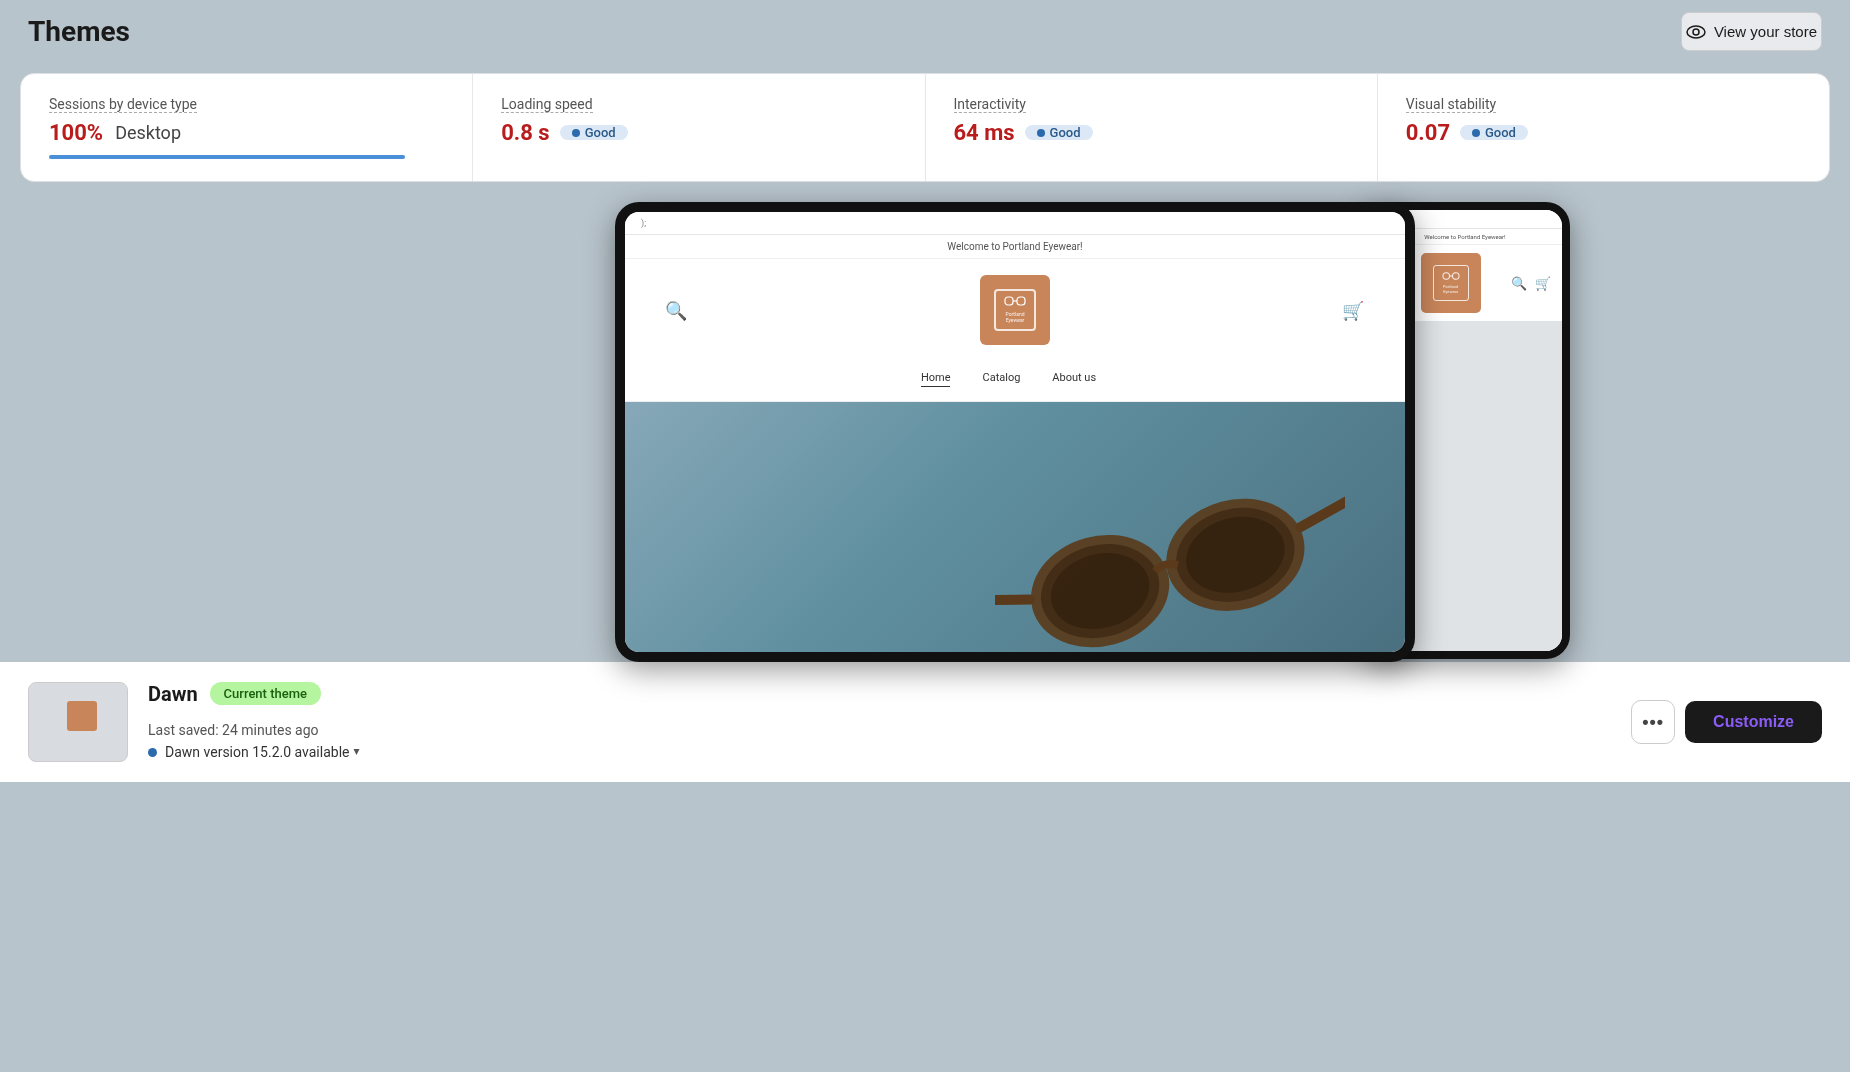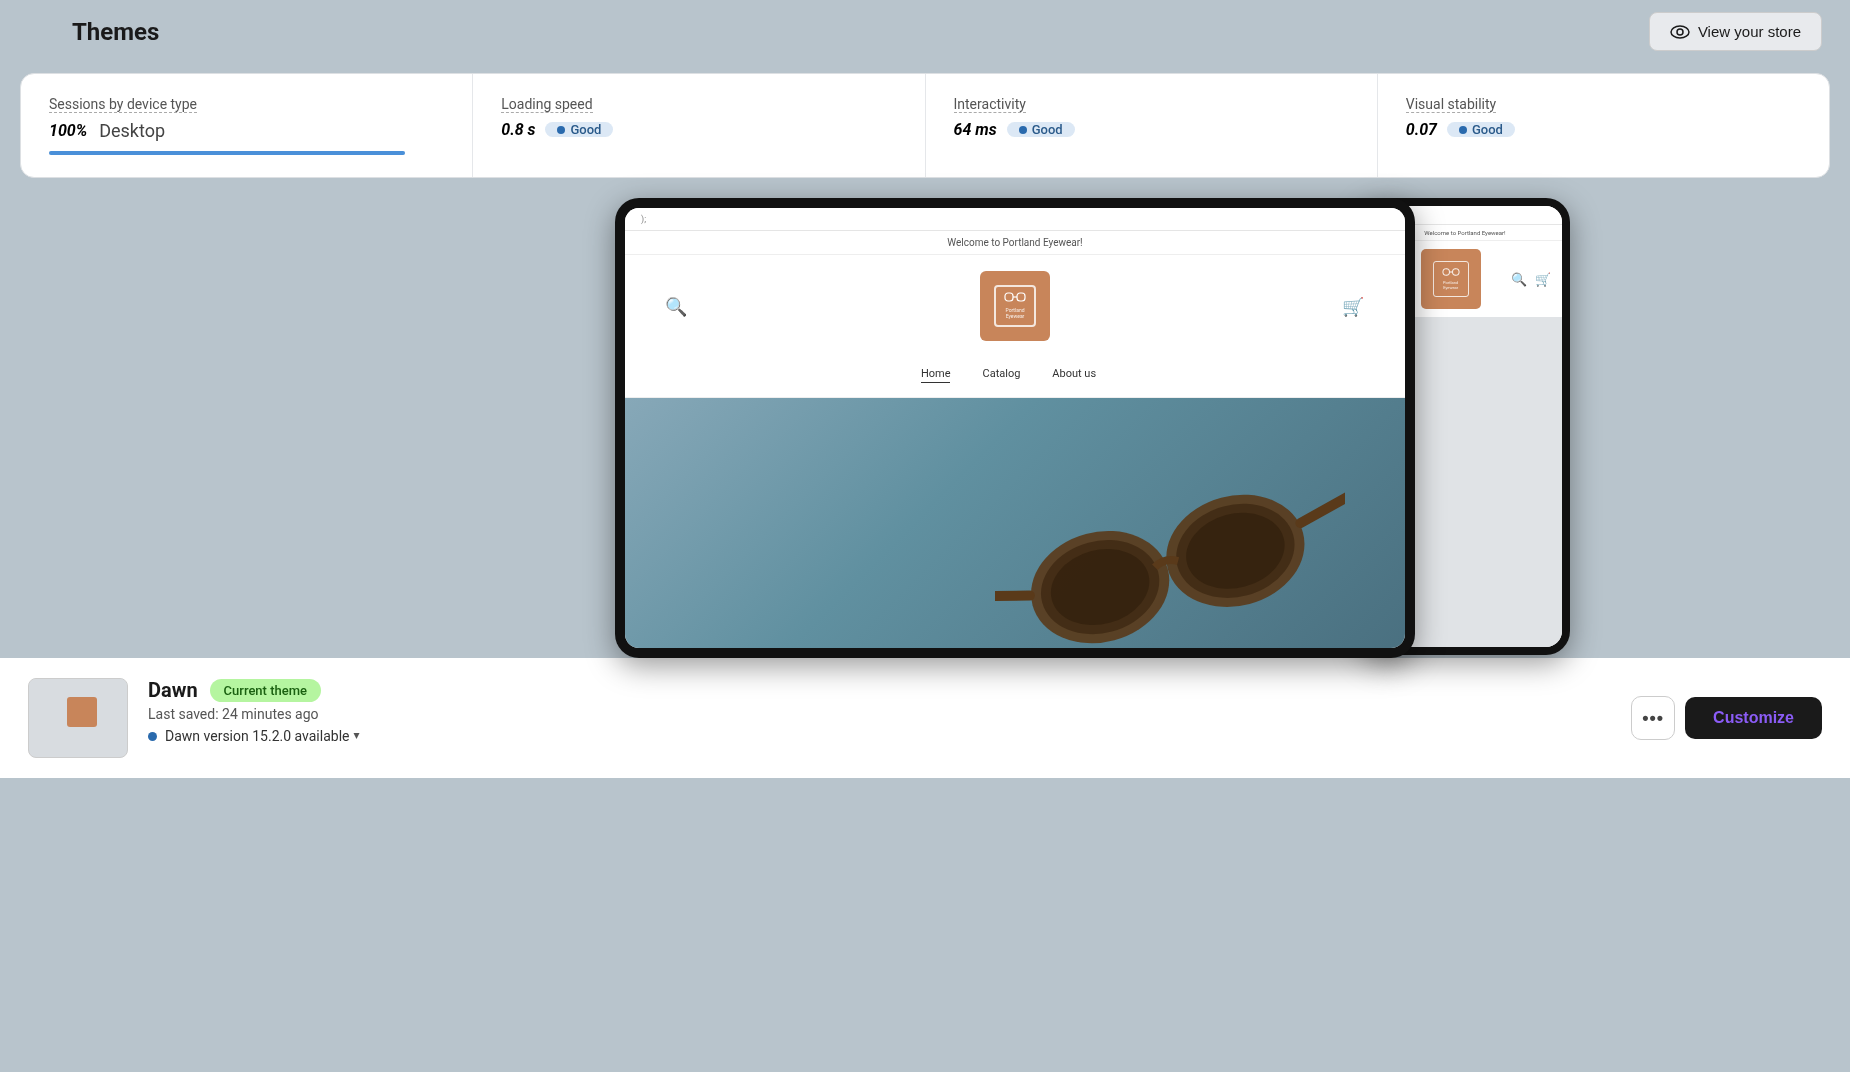--- a/index.html
+++ b/index.html
@@ -13,33 +13,32 @@
 
     
     .header {
       display: flex;
       align-items: center;
       justify-content: space-between;
       padding: 12px 28px;
       background: #b8c4cc;
     }
     .header-title {
-      font-size: 24px;
+      font-size: 28px;
       font-weight: 700;
       color: #1a1a1a;
-      margin-left: 44px;
     }
     .view-store-btn {
       display: flex;
       align-items: center;
       gap: 8px;
       background: #e8eaed;
       border: 1px solid #ccc;
       border-radius: 8px;
-      padding: 10px 20px;
+      padding: 10px 4px;
       font-size: 15px;
       font-weight: 500;
       color: #1a1a1a;
       cursor: pointer;
       text-decoration: none;
     }
 
     
     .metrics-row {
       display: flex;
@@ -66,24 +65,23 @@
       border-bottom: 1px dashed #aaa;
       display: inline;
     }
     .metric-value-row {
       display: flex;
       align-items: center;
       gap: 10px;
       margin-top: 8px;
     }
     .metric-value {
-      font-size: 16px;
+      font-size: 22px;
       font-weight: 700;
-      color: #000000;
-      font-style: italic;
+      color: #b91c1c;
     }
     .metric-sub {
       font-size: 18px;
       color: #444;
       font-weight: 400;
       margin-left: 2px;
     }
     .badge-good {
       display: flex;
       align-items: center;
@@ -335,23 +333,23 @@
       height: 30px;
       background: #c8855a;
       border-radius: 3px;
       position: absolute;
       top: 18px;
       left: 38px;
     }
     .theme-details { }
     .theme-name-row {
       display: flex;
-      align-items: center;
+      align-items: flex-start;
       gap: 12px;
-      margin-bottom: 4px;
+      margin-bottom: 16px;
     }
     .theme-name {
       font-size: 20px;
       font-weight: 700;
       color: #1a1a1a;
     }
     .current-theme-badge {
       background: #b5f5a0;
       color: #1a6010;
       border-radius: 20px;

